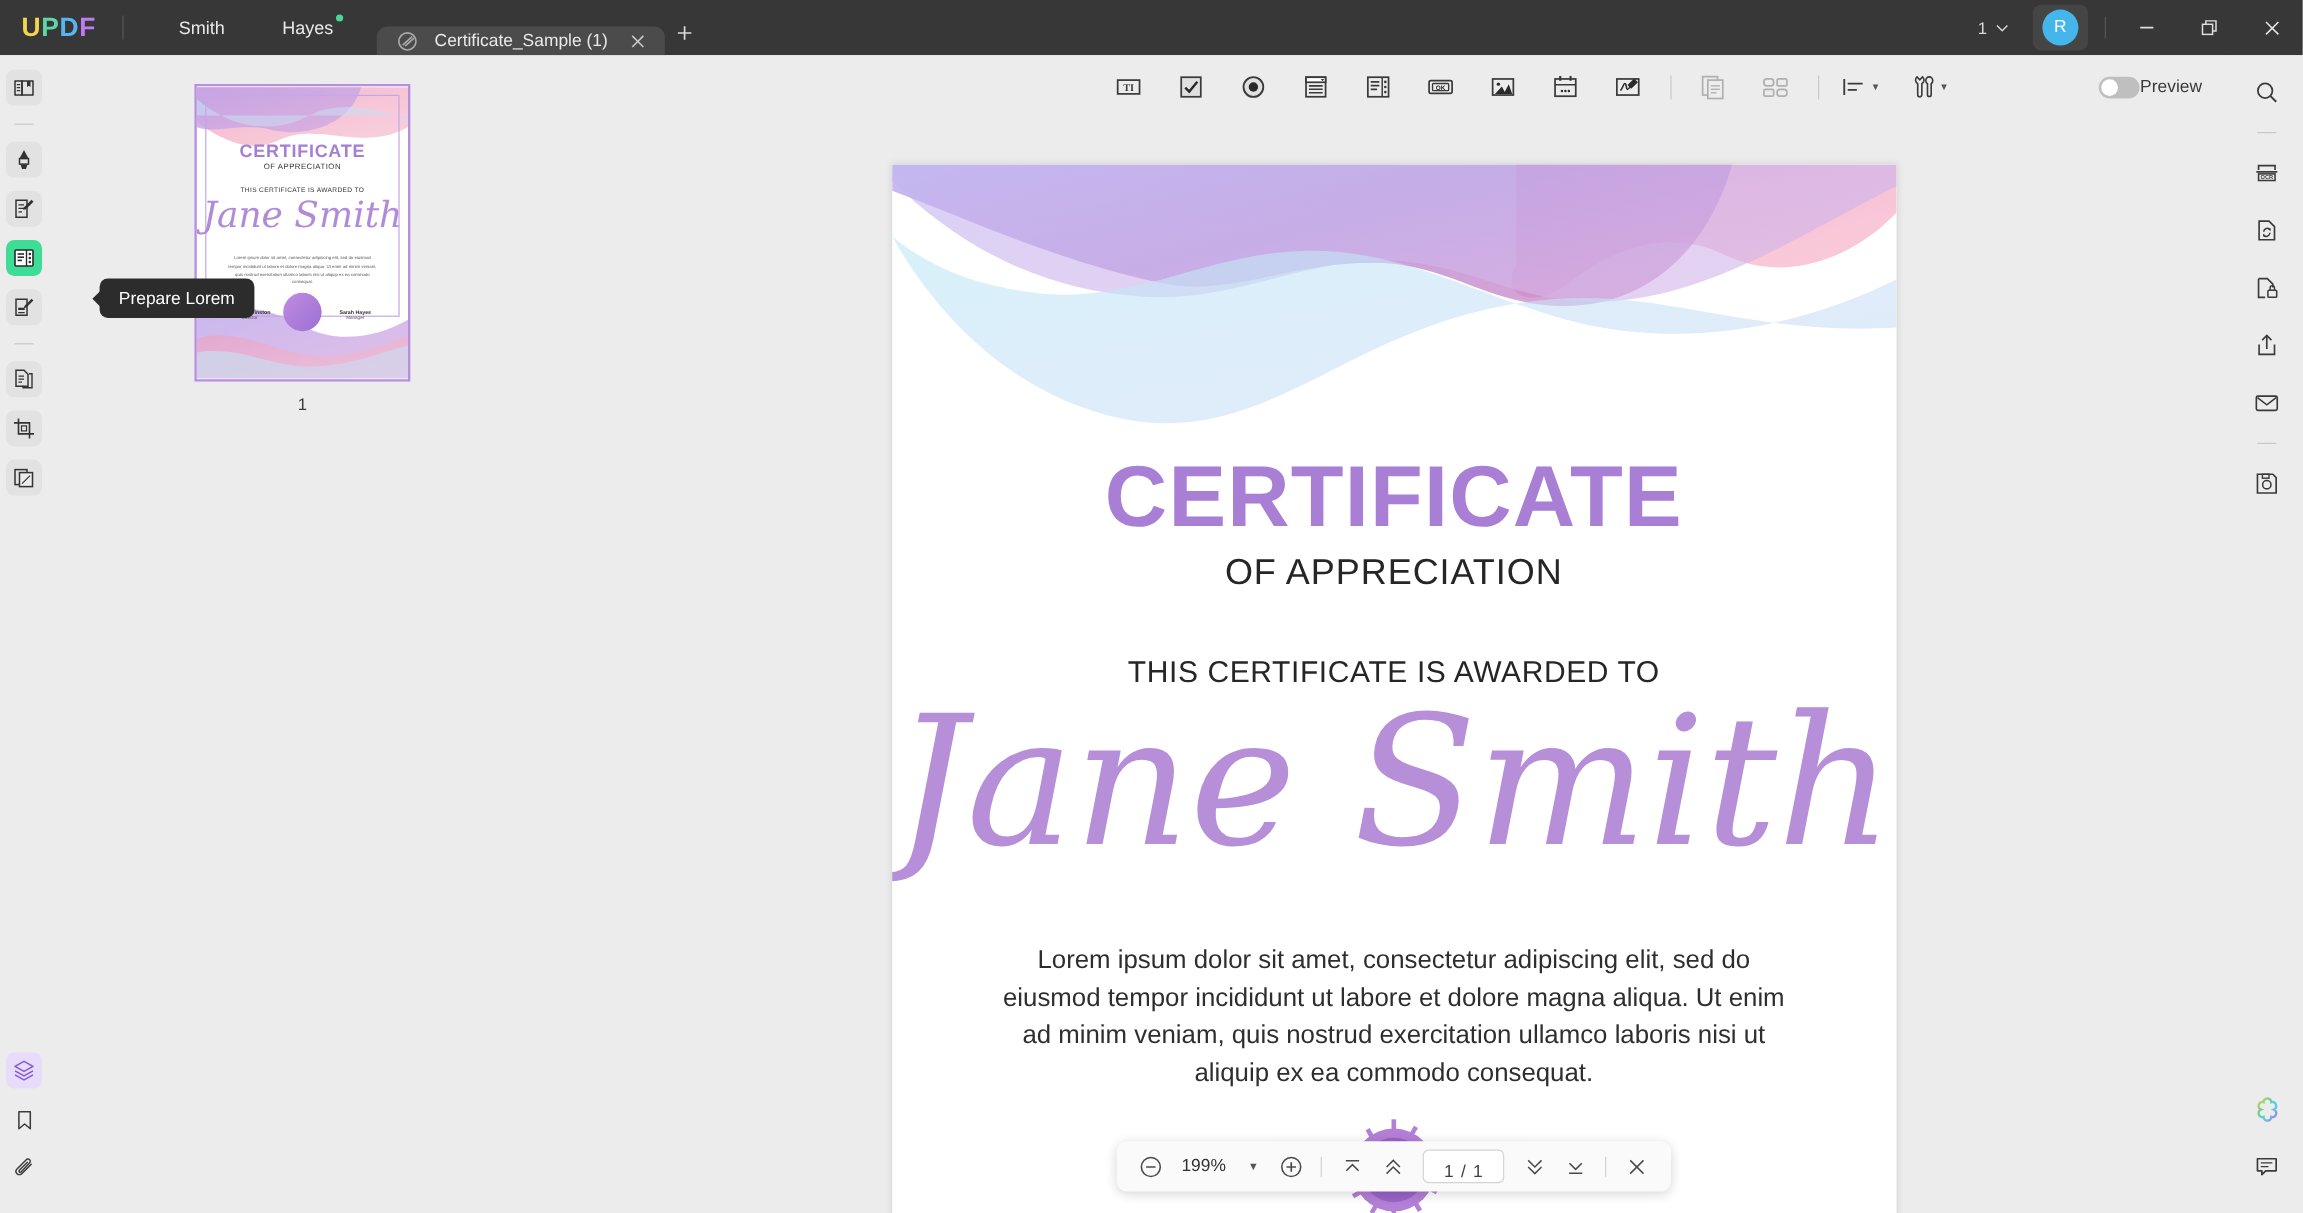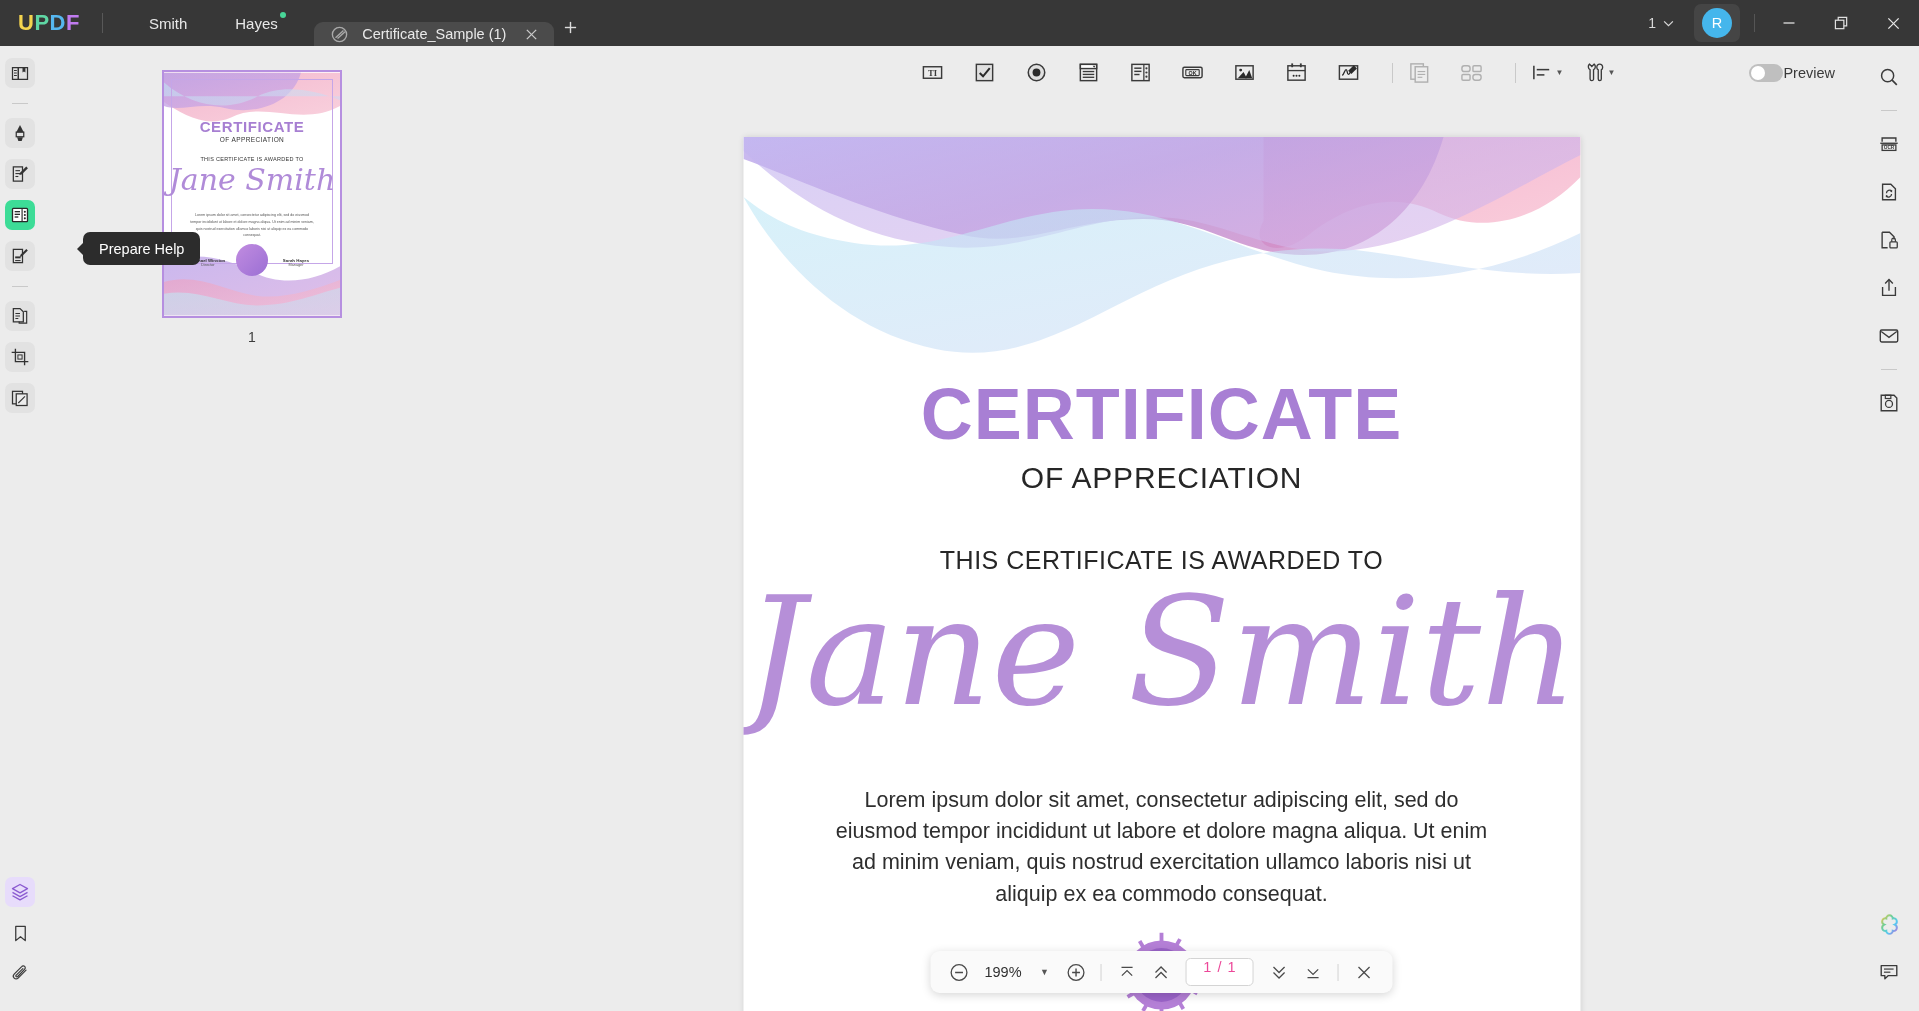--- a/index.html
+++ b/index.html
@@ -146,21 +146,21 @@
   .mini-name { font-size:4.4px; font-weight:bold; color:#333; }
   .mini-role { font-size:3.8px; color:#555; }
 
   
   .toolbar {
     position:absolute; left:464px; top:46px; right:60px; height:53px;
     background:#ececec; display:flex; align-items:center;
   }
   .tool-group { display:flex; align-items:center; gap:0; margin:0 auto; padding-left:230px; }
   .tool-btn {
-    width:40px; height:34px; display:flex; align-items:center; 
+    width:40px; height:34px; display:flex; align-items:center; justify-content:center;
     border-radius:6px; margin:0 6px;
   }
   .tool-btn.dim { opacity:.33; }
   .tool-sep { width:1px; height:20px; background:#c9c9c9; margin:0 9px; }
   .tool-caret { font-size:8px; color:#555; margin-left:2px; }
   .preview-wrap {
     position:absolute; right:24px; top:50%; transform:translateY(-50%);
     display:flex; align-items:center; 
   }
   .switch {
@@ -234,22 +234,22 @@
     width:32px; height:32px; display:flex; align-items:center; justify-content:center;
     border-radius:6px; color:#4a4a4a;
   }
   .pb-zoom {
     font-size:14.5px; color:#303030; min-width:52px; text-align:center; padding:0 4px;
   }
   .pb-caret { font-size:9px; color:#555; padding:0 9px; }
   .pb-sep { width:1px; height:17px; background:#d2d2d2; margin:0 7px; }
   .pb-page {
     border:1px solid #d4d4d4; border-radius:5px; background:#fff;
-    height:28px; min-width:68px; display:flex; align-items:flex-start; justify-content:center;
-    font-size:14.5px; color:#ec4899; margin:0 7px; letter-spacing:1px;
+    height:28px; min-width:68px; display:flex; align-items:flex-end; justify-content:center;
+    font-size:14.5px; color:#404040; margin:0 7px; letter-spacing:1px;
   }
   svg { display:block; }
 </style>
 </head>
 <body>
 
 <div id="app">
 
   <div class="titlebar">
     <div class="tb-left">
@@ -425,21 +425,21 @@
     </div>
 
     <div class="rail-btn flat" style="margin-bottom:22px;">
       <svg width="19" height="19" viewBox="0 0 24 24" fill="none">
         <path d="M19 6.5 9 16.5a3.5 3.5 0 1 1-5-5l9.5-9.5a2.5 2.5 0 1 1 3.5 3.5L8.5 14.5a1.3 1.3 0 1 1-1.8-1.8L15 4.5" stroke="#3a3a3a" stroke-width="1.5" stroke-linecap="round" stroke-linejoin="round"></path>
       </svg>
     </div>
   </div>
 
   <div class="tooltip">
-    <span>Prepare Help</span>
+    <span>Prepare Lorem</span>
   </div>
 
   <div class="thumbpanel">
     <div class="thumb-card">
       <div class="mini">
         <svg viewBox="0 0 180 248" style="position:absolute;inset:0;width:100%;height:100%;">
           <defs>
             <linearGradient id="tg1" x1="0" y1="0" x2="1" y2="1">
               <stop offset="0" stop-color="#b9a0e8"></stop>
                 <stop offset="1" stop-color="#d6a9e0"></stop>

